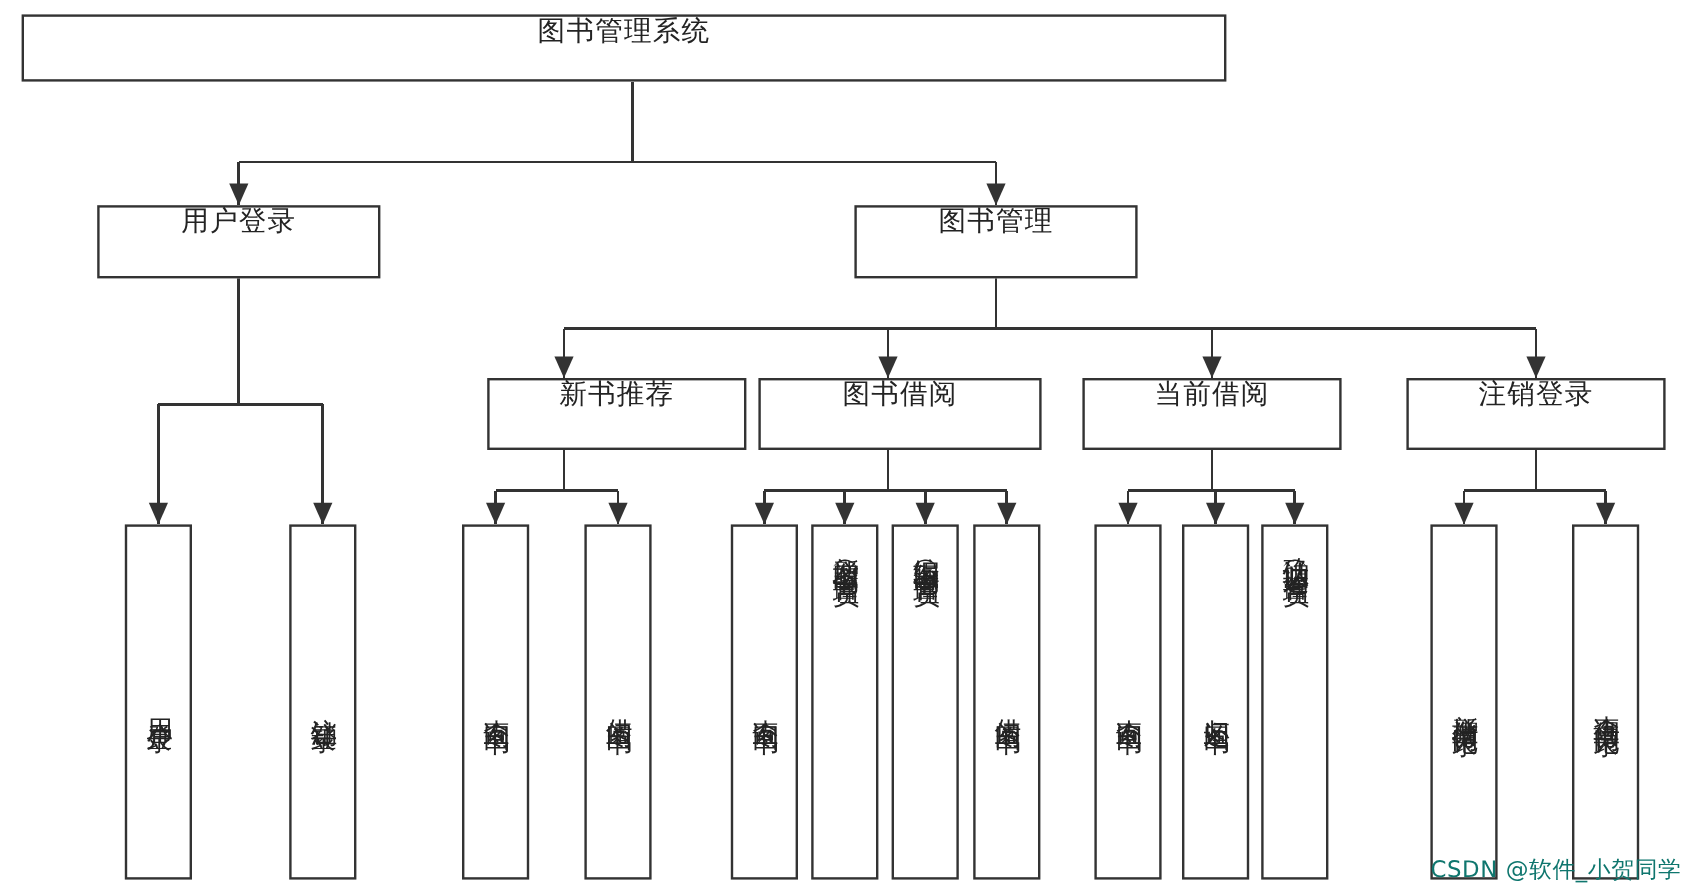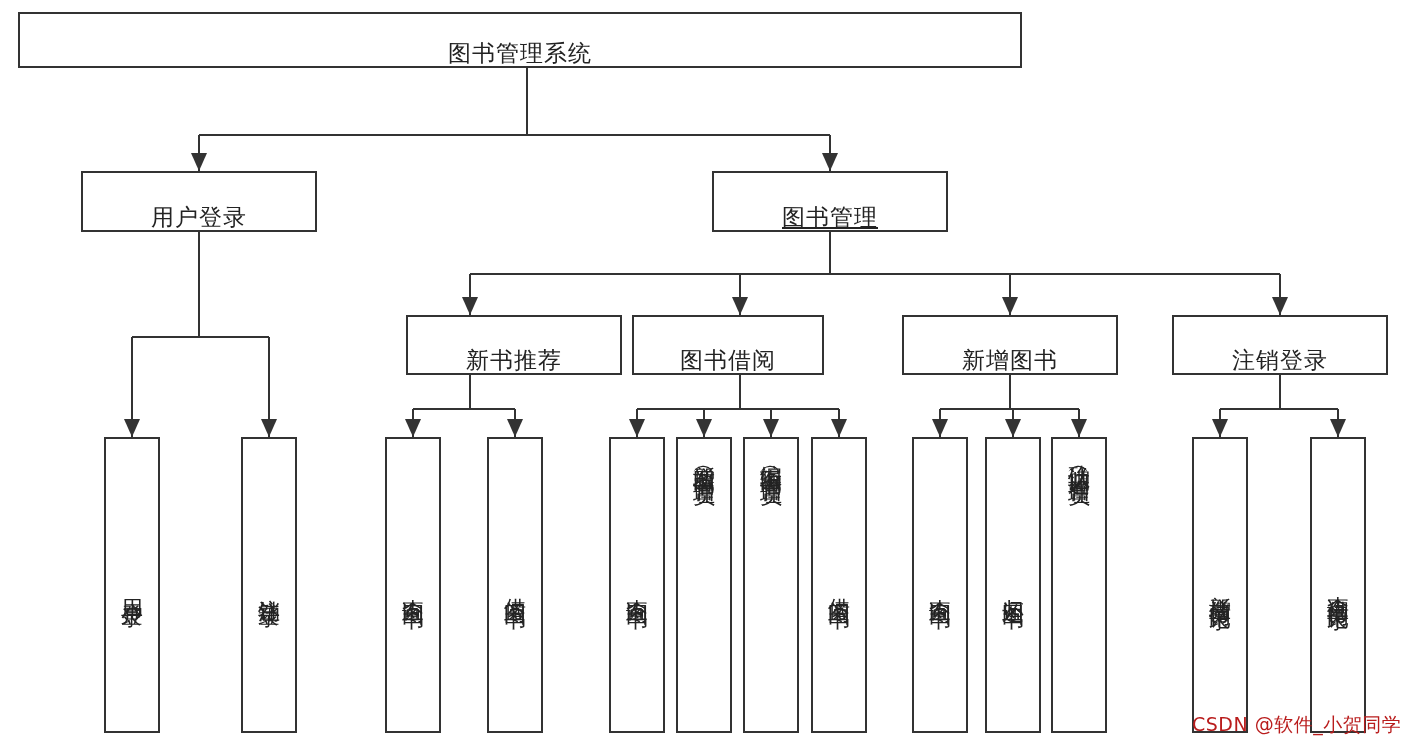--- a/index.html
+++ b/index.html
@@ -23,21 +23,21 @@
     top: 0;
     width: 1405px;
     height: 747px;
   }
   .node {
     position: absolute;
     box-sizing: border-box;
     background: #ffffff;
     border: 2px solid #333333;
     display: flex;
-    align-items: flex-end;
+    align-items: flex-start;
     justify-content: center;
     color: #222222;
   }
   .node.root {
     border-width: 2px;
   }
   .node-label {
     font-size: 23px;
     line-height: 1.1;
     letter-spacing: 1px;
@@ -57,21 +57,21 @@
     white-space: nowrap;
     margin-top: 4px;
   }
   .node.leaf.align-mid {
     align-items: center;
     padding-top: 0;
   }
   .watermark {
     position: absolute;
     font-size: 19px;
-    color: #b91c1c;
+    color: #0f766e;
     white-space: nowrap;
     letter-spacing: 0.5px;
   }
 </style>
 </head>
 <body>
 
 <div id="canvas">
 
   <svg id="wires" viewBox="0 0 1405 747" preserveAspectRatio="none" aria-hidden="true">
@@ -130,33 +130,33 @@
     </svg>
 
   <div class="node root" id="tpl-root" style="left: 18px; top: 12px; width: 1004px; height: 56px;">
     <span class="node-label">图书管理系统</span>
   </div>
 
   <div id="nodes-level2">
       <div class="node" style="left: 81px; top: 171px; width: 236px; height: 61px;">
         <span class="node-label">用户登录</span>
       </div>
-      <div class="node" style="left: 712px; top: 171px; width: 236px; height: 61px; text-decoration: underline;">
+      <div class="node" style="left: 712px; top: 171px; width: 236px; height: 61px;">
         <span class="node-label">图书管理</span>
       </div>
     </div>
   <div id="nodes-level3">
       <div class="node" style="left: 362px; top: 315px; width: 216px; height: 60px; margin-left: 44px;">
         <span class="node-label">新书推荐</span>
       </div>
-      <div class="node" style="left: 632px; top: 315px; width: 192px; height: 60px;">
+      <div class="node" style="left: 632px; top: 315px; width: 236px; height: 60px;">
         <span class="node-label">图书借阅</span>
       </div>
       <div class="node" style="left: 902px; top: 315px; width: 216px; height: 60px;">
-        <span class="node-label">新增图书</span>
+        <span class="node-label">当前借阅</span>
       </div>
       <div class="node" style="left: 1172px; top: 315px; width: 216px; height: 60px;">
         <span class="node-label">注销登录</span>
       </div>
     </div>
   <div id="nodes-leaves">
       <div class="node leaf align-mid" style="left: 104px; top: 437px; width: 56px; height: 296px;">
         <span class="node-label">用户登录</span>
       </div>
       <div class="node leaf align-mid" style="left: 241px; top: 437px; width: 56px; height: 296px;">

